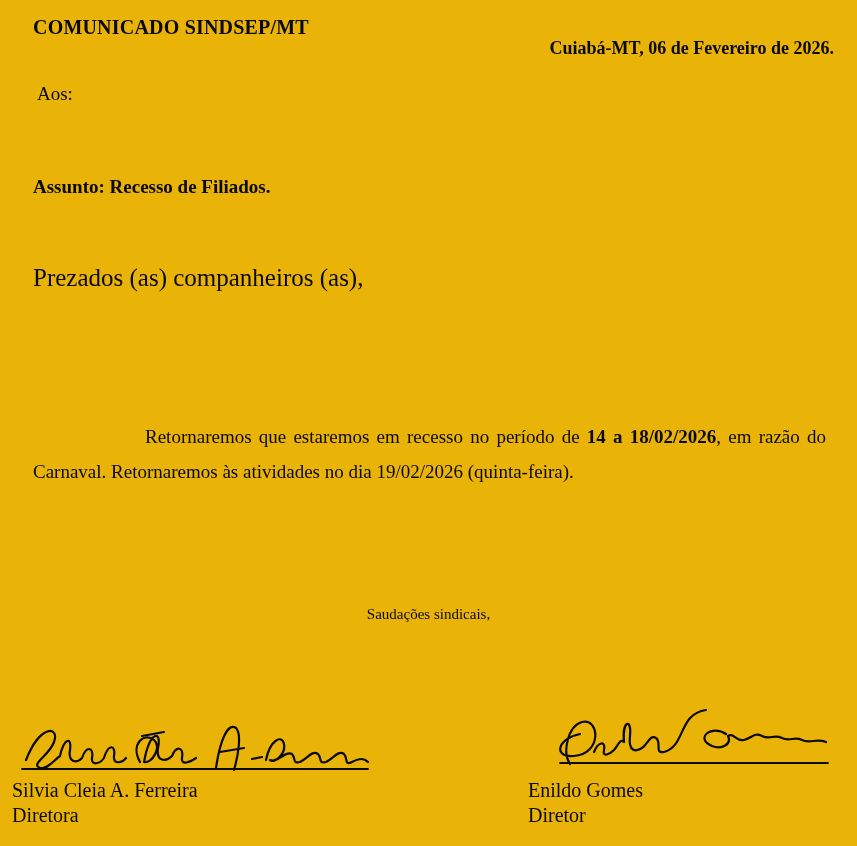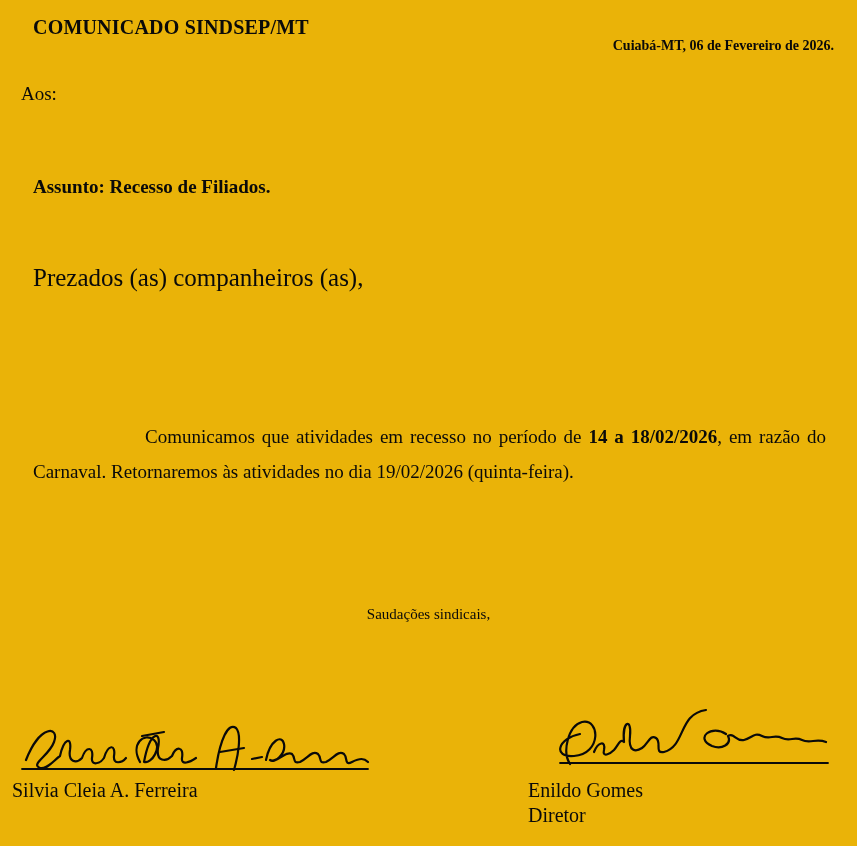--- a/index.html
+++ b/index.html
@@ -16,24 +16,24 @@
   }
   .abs { position: absolute; }
   .bold { font-weight: bold; }
   .doc-title {
     left: 33px; top: 16px;
     font-size: 20px; font-weight: bold;
     letter-spacing: 0.2px;
   }
   .date-line {
     right: 23px; top: 38px;
-    font-size: 14px; font-weight: bold;
+    font-size: 18px; font-weight: bold;
   }
   .recipient-block {
-    left: 21px; top: 82px;
+    left: 37px; top: 82px;
     font-size: 19px; line-height: 23px;
   }
   .subject-line {
     left: 33px; top: 176px;
     font-size: 19px; font-weight: bold;
   }
   .salutation {
     left: 33px; top: 264px;
     font-size: 25px;
   }
@@ -70,21 +70,21 @@
   <div class="abs date-line">Cuiabá-MT, 06 de Fevereiro de 2026.</div>
 
   <div class="abs recipient-block">
     <div>Aos:</div>
   </div>
 
   <div class="abs subject-line">Assunto: Recesso de Filiados.</div>
 
   <div class="abs salutation">Prezados (as) companheiros (as),</div>
 
-  <p class="abs body-paragraph"><span>Comunicamos que atividades em recesso no período de </span><span class="bold">14 a 18/02/2026</span><span>, em razão do Carnaval. Retornaremos às atividades no dia 19/02/2026 (quinta-feira).</span></p>
+  <p class="abs body-paragraph"><span>Retornaremos que estaremos em recesso no período de </span><span class="bold">14 a 18/02/2026</span><span>, em razão do Carnaval. Retornaremos às atividades no dia 19/02/2026 (quinta-feira).</span></p>
 
   <div class="abs closing">Saudações sindicais,</div>
 
   <div class="abs signature-block left">
     <svg class="signature-art" width="360" height="60" viewBox="0 0 360 60" aria-hidden="true">
       <path class="ink" stroke-width="2.2" d="M14,42 C28,6 48,8 42,24 C37,38 18,46 28,50 C35,52 42,42 48,38
         C52,20 60,18 58,32 C56,44 64,46 70,40
         C74,28 82,28 80,40 C79,48 88,46 92,40
         C96,26 104,26 102,38 C101,47 110,45 114,40"></path>
       <path class="ink" stroke-width="2.2" d="M128,44 C118,26 132,14 142,22 C150,29 140,46 132,44
@@ -94,20 +94,21 @@
       <path class="ink" stroke-width="2.2" d="M204,50 C208,22 216,4 224,10 C230,16 226,38 222,52"></path>
       <path class="ink" stroke-width="2.2" d="M208,34 L232,30"></path>
       <path class="ink" stroke-width="2.2" d="M240,41 L250,39"></path>
       <path class="ink" stroke-width="2.2" d="M254,42 C258,22 270,16 272,26 C274,36 262,46 258,42
         C264,46 274,32 280,36 C284,40 280,46 288,44
         C296,40 300,32 306,36 C310,40 306,46 314,44
         C322,40 326,32 332,36 C336,40 332,48 340,44 C348,40 352,40 356,44"></path>
       <path class="ink" stroke-width="1.8" d="M10,51 L356,51"></path>
     </svg>
     <div class="sig-name">Silvia Cleia A. Ferreira</div>
+    <div class="sig-title">Diretora</div>
   </div>
 
   <div class="abs signature-block right">
     <svg class="signature-art" width="300" height="72" viewBox="0 0 300 72" aria-hidden="true">
       <path class="ink" stroke-width="2.2" d="M46,28 C24,32 18,52 40,50 C68,48 66,12 48,16 C34,20 28,46 36,58"></path>
       <path class="ink" stroke-width="2.2" d="M60,46 C64,36 72,34 70,44 C68,52 76,48 80,44
         C84,40 86,32 90,36 C88,14 98,12 96,30 C94,46 102,46 108,42
         C114,38 116,28 122,32 C128,36 120,48 130,46 C152,40 144,8 172,4"></path>
       <path class="ink" stroke-width="2.2" d="M192,28 C178,18 160,32 178,40 C188,44 198,38 194,30
         C200,26 202,36 210,34 C218,32 220,26 228,30 C236,34 240,28 248,32

